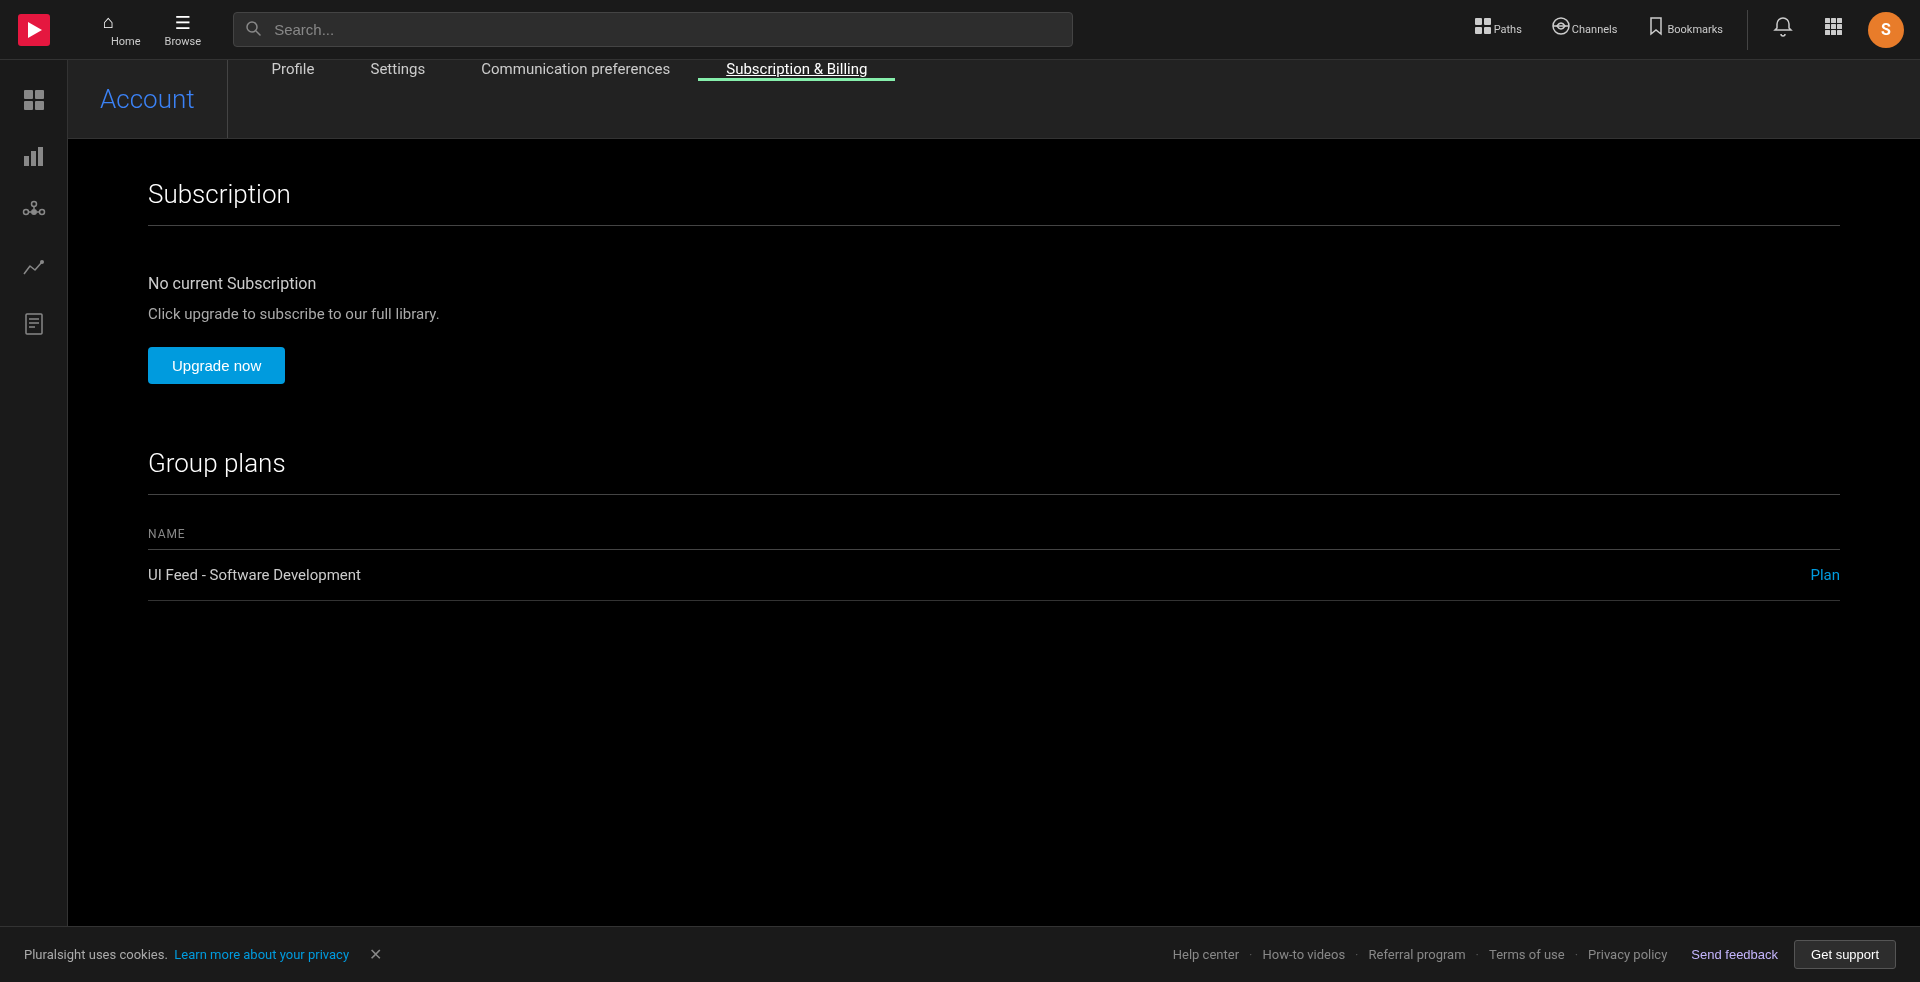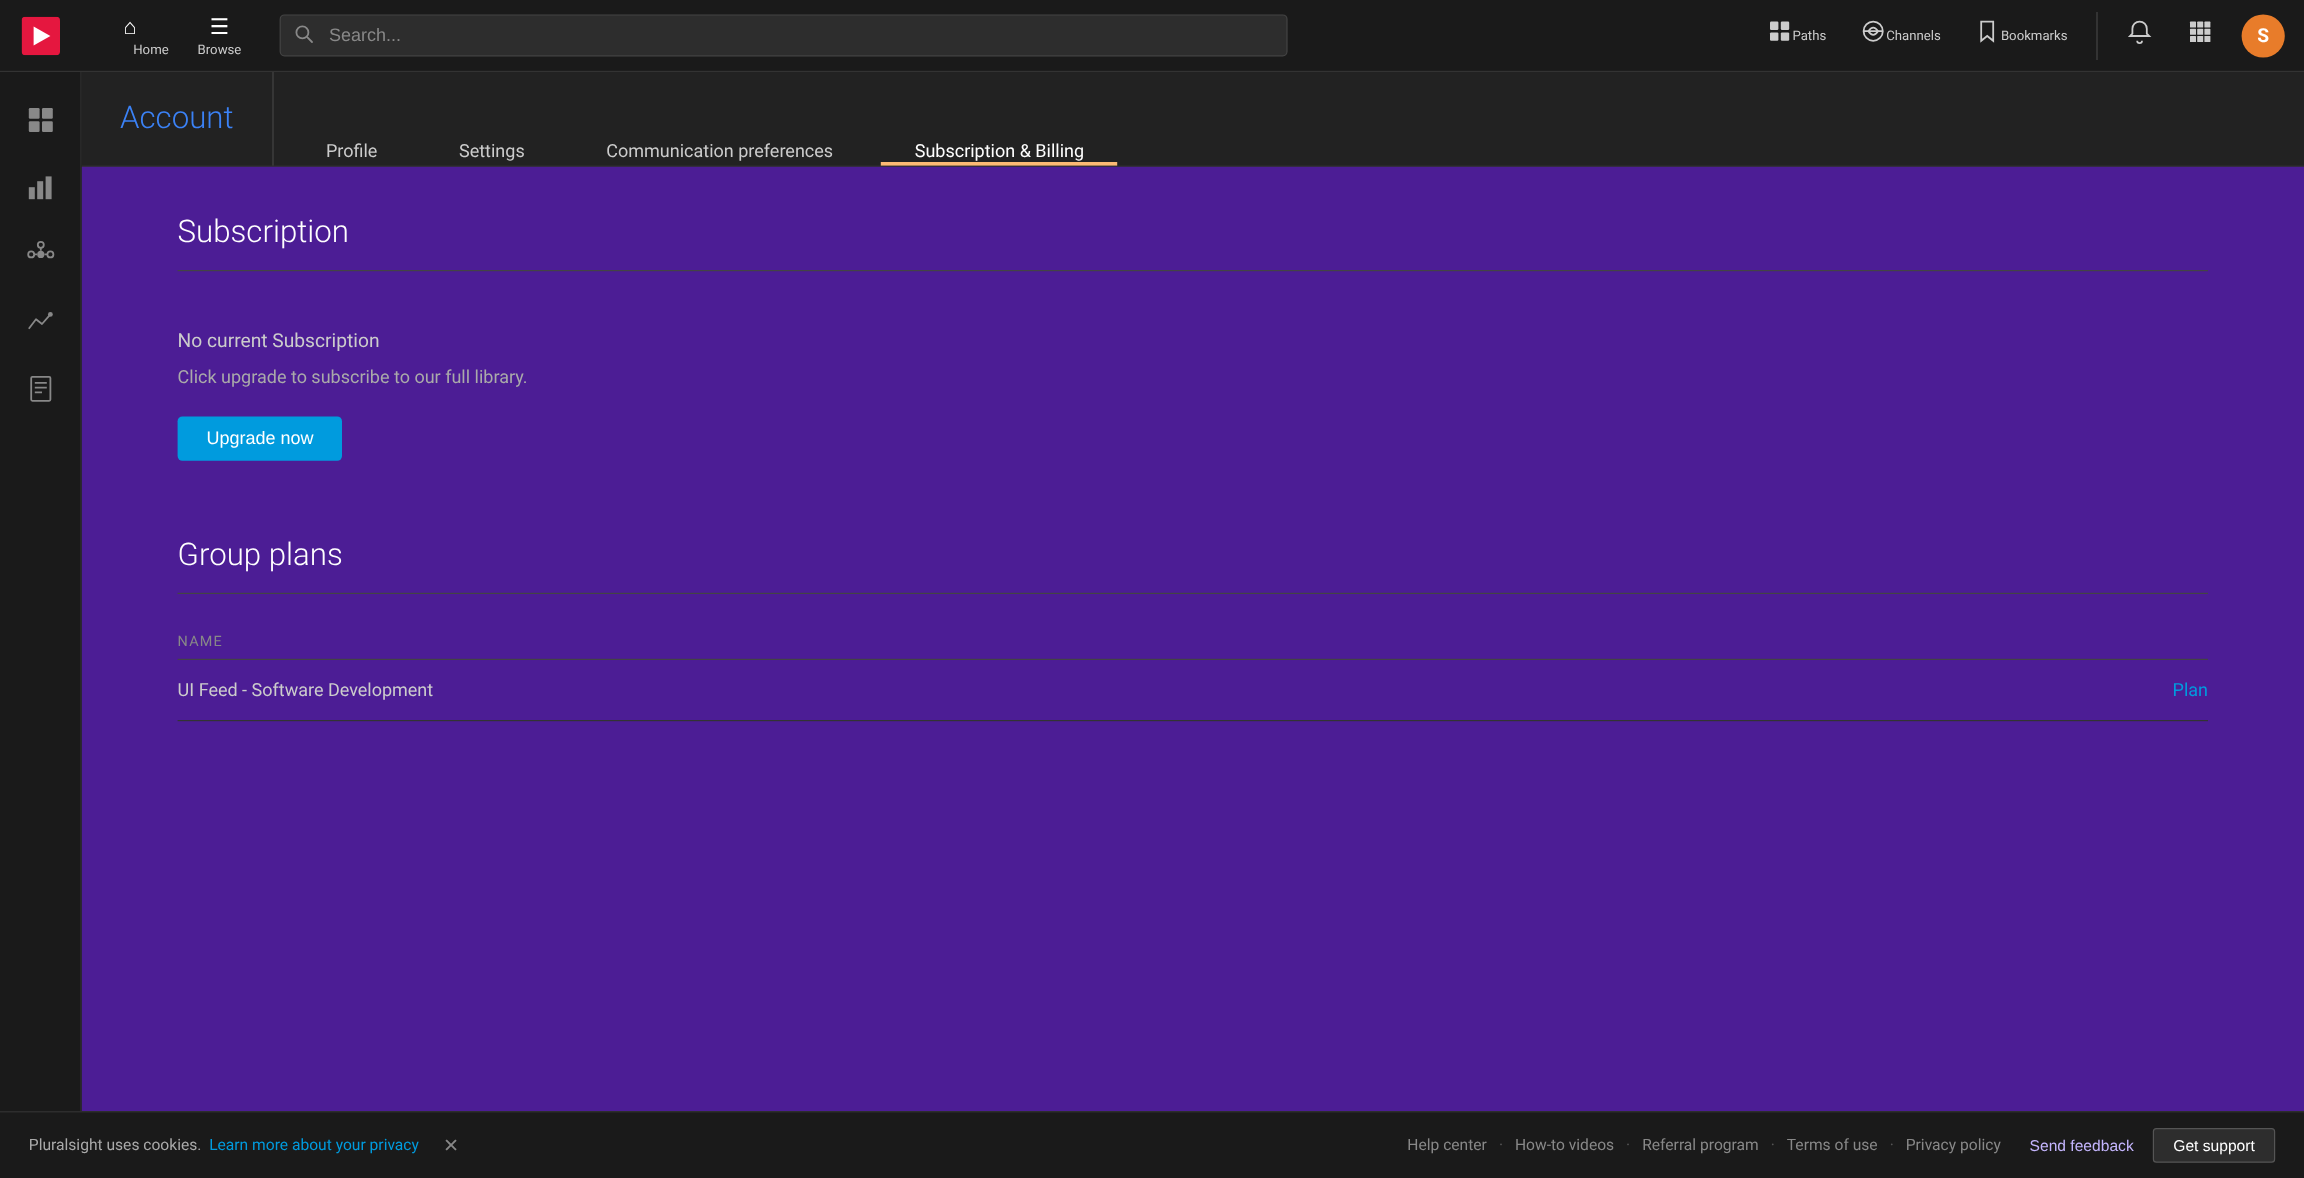--- a/index.html
+++ b/index.html
@@ -179,44 +179,45 @@
       font-weight: 300;
       color: #3b82f6;
       padding: 24px 32px 24px 0;
       border-right: 1px solid #444;
       margin-right: 16px;
       display: flex;
       align-items: center;
     }
     .account-tabs {
       display: flex;
-      align-items: flex-end;
-      gap: 12px;
+      align-items: flex-start;
+      gap: 0;
     }
     .account-tab {
       padding: 0 28px;
       display: flex;
       align-items: center;
       font-size: 15px;
       color: #ccc;
       cursor: pointer;
       border-bottom: 3px solid transparent;
       text-decoration: none;
       transition: color 0.2s;
     }
     .account-tab.active {
       color: #fff;
-      border-bottom: 3px solid #fdba74;
+      border-bottom: 3px solid #86efac;
+      text-decoration: underline;
     }
 
     
     .content-area {
       flex: 1;
       overflow-y: auto;
-      background: #4c1d95;
+      background: #000000;
       padding: 40px 80px;
     }
 
     
     .section {
       margin-bottom: 48px;
     }
     .section-title {
       font-size: 26px;
       font-weight: 300;

